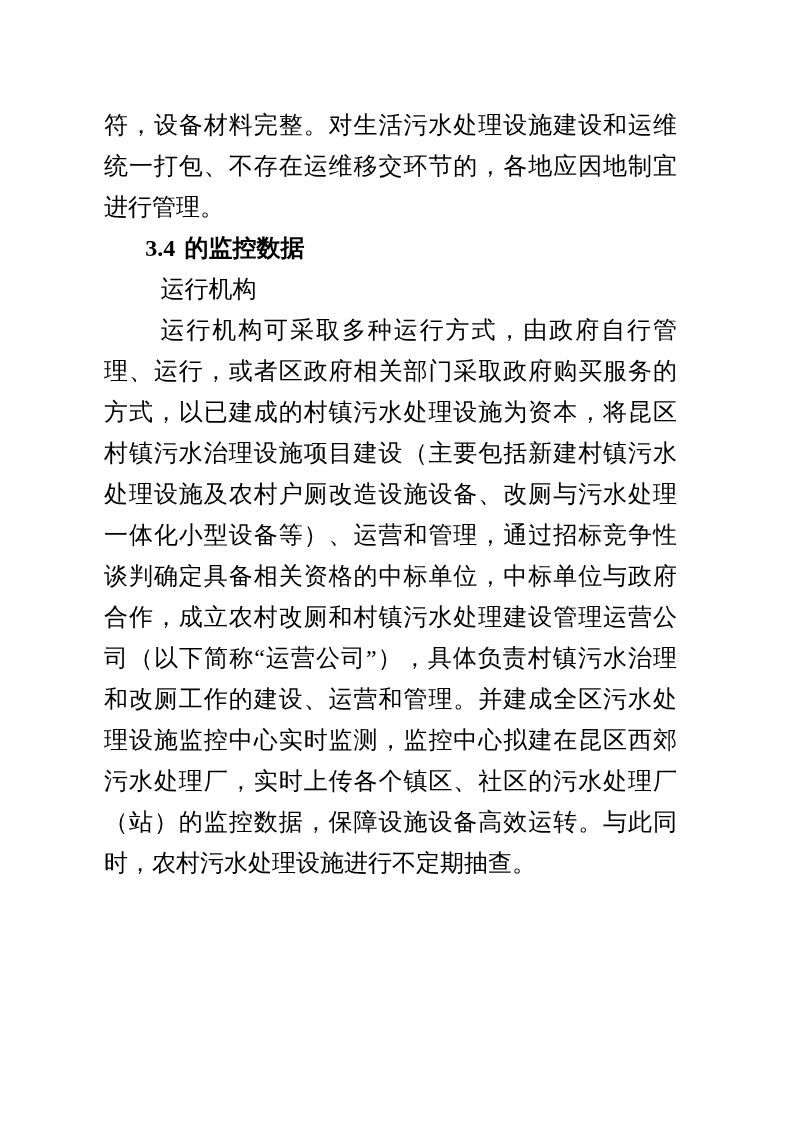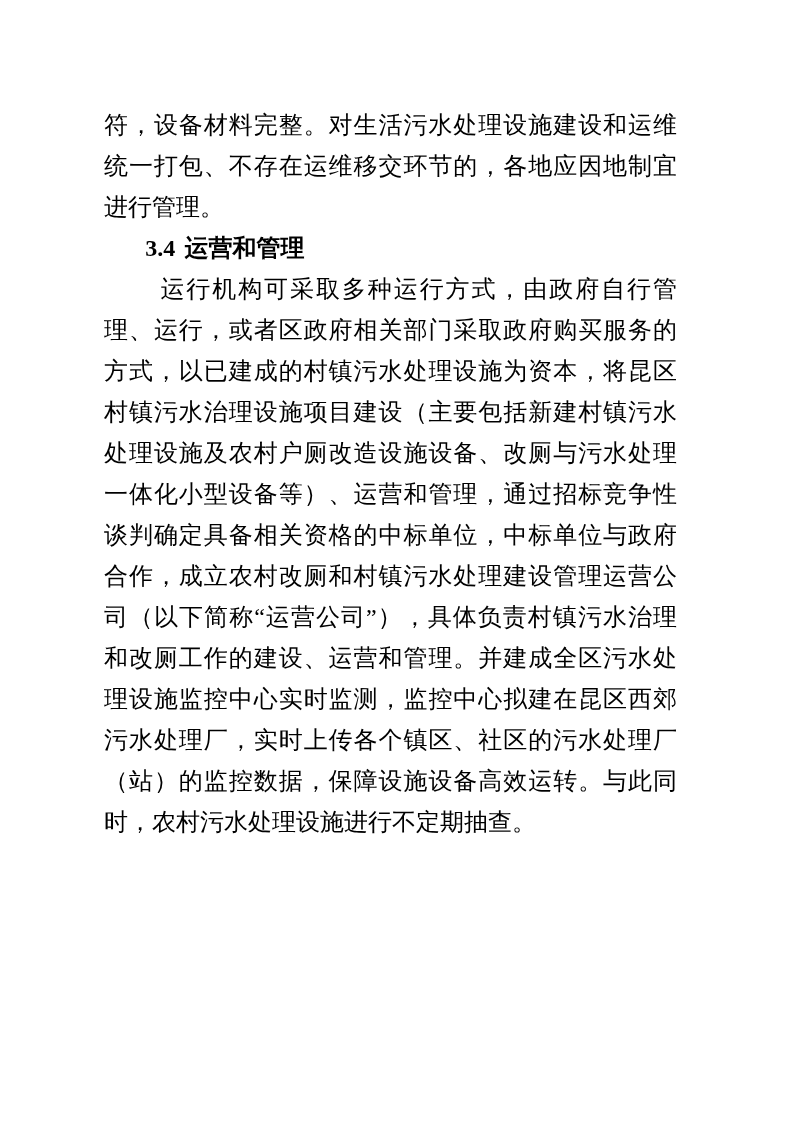--- a/index.html
+++ b/index.html
@@ -59,23 +59,24 @@
 </style>
 </head>
 <body>
 
 <div class="page">
 
   <div class="textblock">
 
     <p class="para-flush">符，设备材料完整。对生活污水处理设施建设和运维统一打包、不存在运维移交环节的，各地应因地制宜进行管理。</p>
 
-    <p class="heading"><span class="hnum">3.4</span><span>运营和管理</span></p>
+    <p class="heading"><span class="hnum">3.4</span><span>的监控数据</span></p>
 
 
+    <p class="para">运行机构</p>
 
     <p class="para">运行机构可采取多种运行方式，由政府自行管理、运行，或者区政府相关部门采取政府购买服务的方式，以已建成的村镇污水处理设施为资本，将昆区村镇污水治理设施项目建设（主要包括新建村镇污水处理设施及农村户厕改造设施设备、改厕与污水处理一体化小型设备等）、运营和管理，通过招标竞争性谈判确定具备相关资格的中标单位，中标单位与政府合作，成立农村改厕和村镇污水处理建设管理运营公司（以下简称“运营公司”），具体负责村镇污水治理和改厕工作的建设、运营和管理。并建成全区污水处理设施监控中心实时监测，监控中心拟建在昆区西郊污水处理厂，实时上传各个镇区、社区的污水处理厂（站）的监控数据，保障设施设备高效运转。与此同时，农村污水处理设施进行不定期抽查。</p>
 
 
 
   </div>
 
   <div class="page-footer">42</div>
 
 </div>

